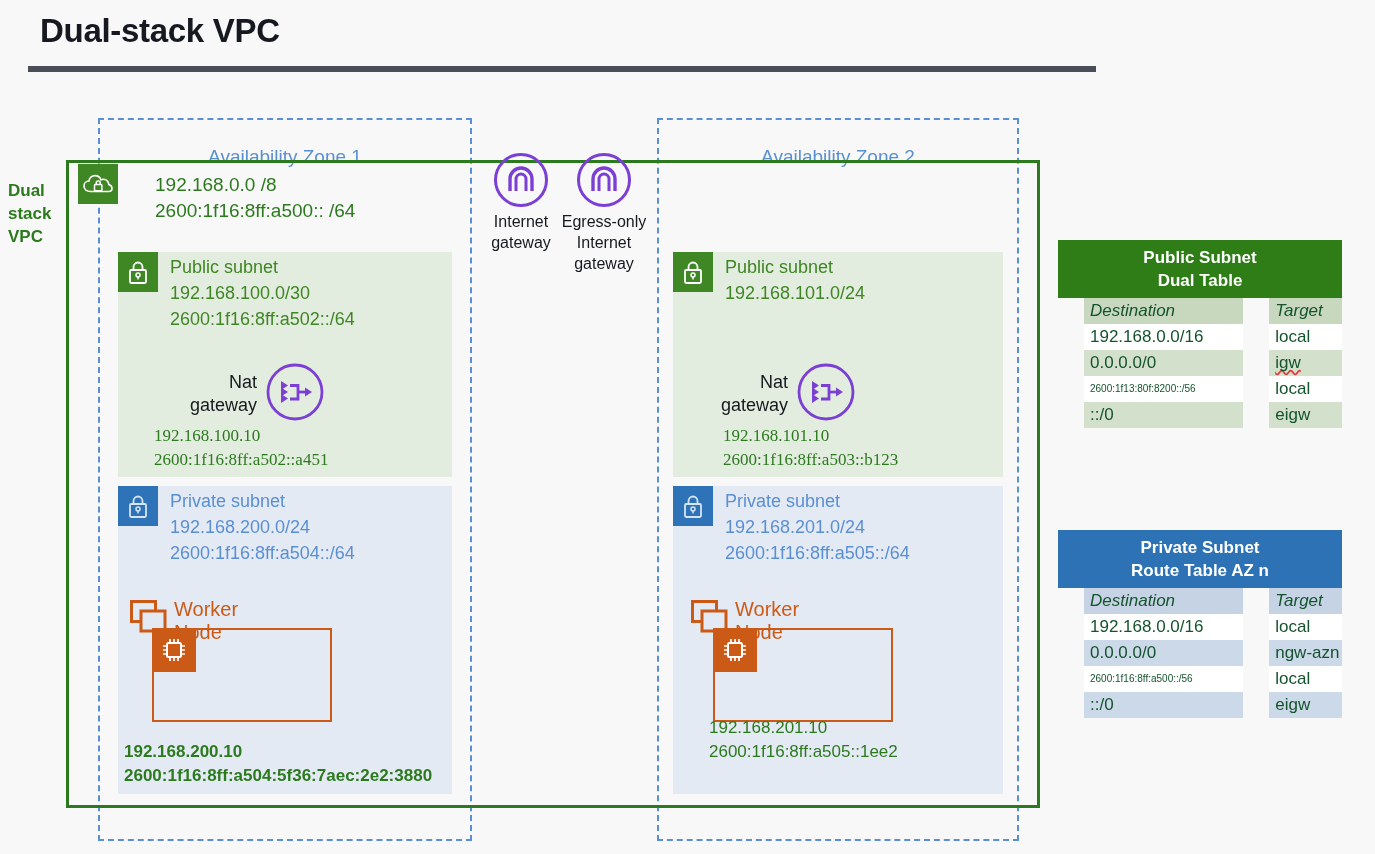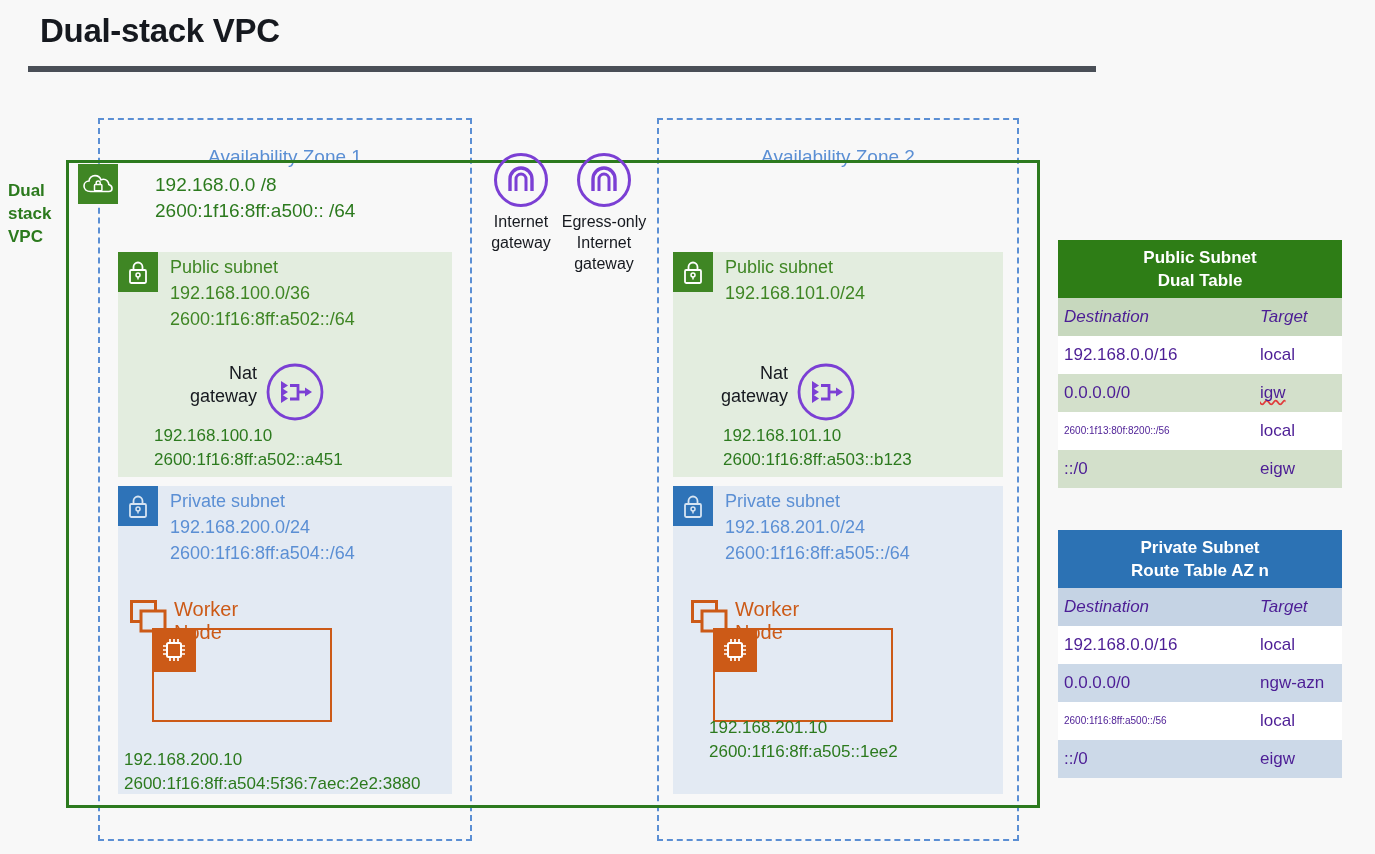--- a/index.html
+++ b/index.html
@@ -74,29 +74,29 @@
 
   .subnet-head {
     position: absolute; left: 52px; top: 2px;
     font-size: 18px; line-height: 26px;
   }
   .subnet-head.public  { color: #3f8624; }
   .subnet-head.private { color: #5b8fd4; }
 
   .nat-row {
     position: absolute;
-    display: flex; 
+    display: flex; align-items: center;
   }
   .nat-label {
     font-size: 18px; color: #16191f; line-height: 23px;
     text-align: right; margin-right: 8px;
   }
   .nat-ip {
     position: absolute;
-    font-size: 17px; color: #2c7a1e; line-height: 24px;
+    font-size: 17px; color: #2c7a1e; line-height: 24px; font-family: Liberation Serif, serif;
   }
 
   
   .worker-wrap { position: absolute; }
   .worker-title {
     position: absolute; left: 44px; top: -2px;
     font-size: 20px; color: #cc5a17;
   }
   .worker-frame {
     position: absolute; left: 22px; top: 28px;
@@ -129,22 +129,22 @@
   
   .rt { position: absolute; width: 284px; }
   .rt-title {
     text-align: center; color: #ffffff; font-weight: bold;
     font-size: 17px; line-height: 23px; padding: 6px 4px;
   }
   .rt-title.public  { background: #2e7d16; }
   .rt-title.private { background: #2c72b4; }
   .rt-row { display: flex; }
   .rt-cell {
-    padding: 7px 6px; font-size: 17px; color: #4c1d95;
-    line-height: 24px; overflow: hidden; white-space: nowrap;
+    padding: 1px 6px; font-size: 17px; color: #14532d;
+    line-height: 24px; overflow: hidden; white-space: nowrap; margin-left: 26px;
   }
   .rt-cell.c0 { width: 196px; }
   .rt-cell.c1 { width: 88px; }
   .rt-head .rt-cell { font-style: italic; }
   
   .rt.public .rt-head .rt-cell { background: #c7d8be; }
   .rt.public .rt-row.odd  .rt-cell { background: #ffffff; }
   .rt.public .rt-row.even .rt-cell { background: #d3e0cb; }
   
   .rt.private .rt-head .rt-cell { background: #c5d3e4; }
@@ -226,21 +226,21 @@
       <svg width="22" height="25" viewBox="0 0 22 25">
         <rect x="3" y="10" width="16" height="13" rx="1.2" fill="none" stroke="#ffffff" stroke-width="1.8"></rect>
         <path d="M6.5 10 V7 a4.5 4.5 0 0 1 9 0 v3" fill="none" stroke="#ffffff" stroke-width="1.8"></path>
         <circle cx="11" cy="15" r="2" fill="none" stroke="#ffffff" stroke-width="1.5"></circle>
         <path d="M11 16.4 v3" stroke="#ffffff" stroke-width="1.5"></path>
       </svg>
     </div>
 
     <div class="subnet-head public">
       <div>Public subnet</div>
-      <div>192.168.100.0/36</div>
+      <div>192.168.100.0/30</div>
       <div>2600:1f16:8ff:a502::/64</div>
     </div>
 
     <div class="nat-row" style="left:72px; top:110px;">
       <div class="nat-label">
         <div>Nat</div>
         <div>gateway</div>
       </div>
       <div>
         <svg width="60" height="60" viewBox="0 0 60 60">
@@ -291,21 +291,21 @@
         <svg width="30" height="30" viewBox="0 0 30 30">
           <rect x="8" y="8" width="14" height="14" rx="1.5" fill="none" stroke="#ffffff" stroke-width="2"></rect>
           <g stroke="#ffffff" stroke-width="1.7">
             <path d="M11 8 V4 M15 8 V4 M19 8 V4"></path>
             <path d="M11 22 V26 M15 22 V26 M19 22 V26"></path>
             <path d="M8 11 H4 M8 15 H4 M8 19 H4"></path>
             <path d="M22 11 H26 M22 15 H26 M22 19 H26"></path>
           </g>
         </svg>
       </div>
-      <div class="worker-ip" style="left:-6px; top:148px;">
+      <div class="worker-ip" style="left:-6px; top:140px;font-weight:bold;">
         <div>192.168.200.10</div>
         <div>2600:1f16:8ff:a504:5f36:7aec:2e2:3880</div>
       </div>
     </div>
   </div>
 
   <div class="subnet public" style="left:673px; top:252px; width:330px; height:225px;">
 
     <div class="subnet-icon public">
       <svg width="22" height="25" viewBox="0 0 22 25">

